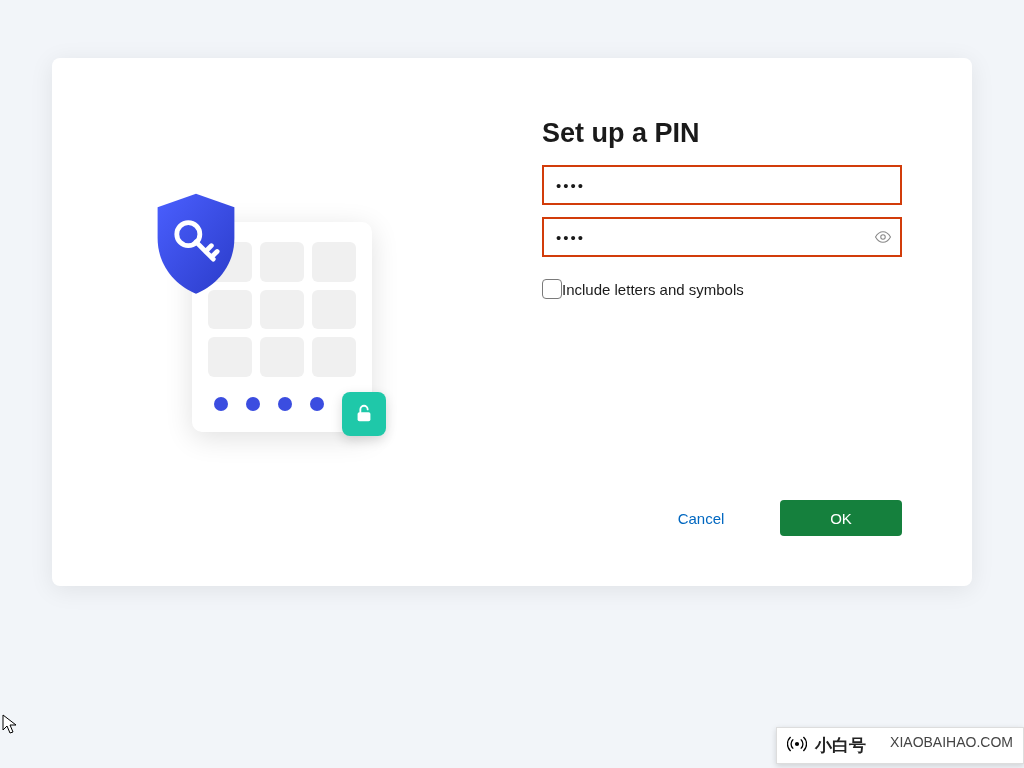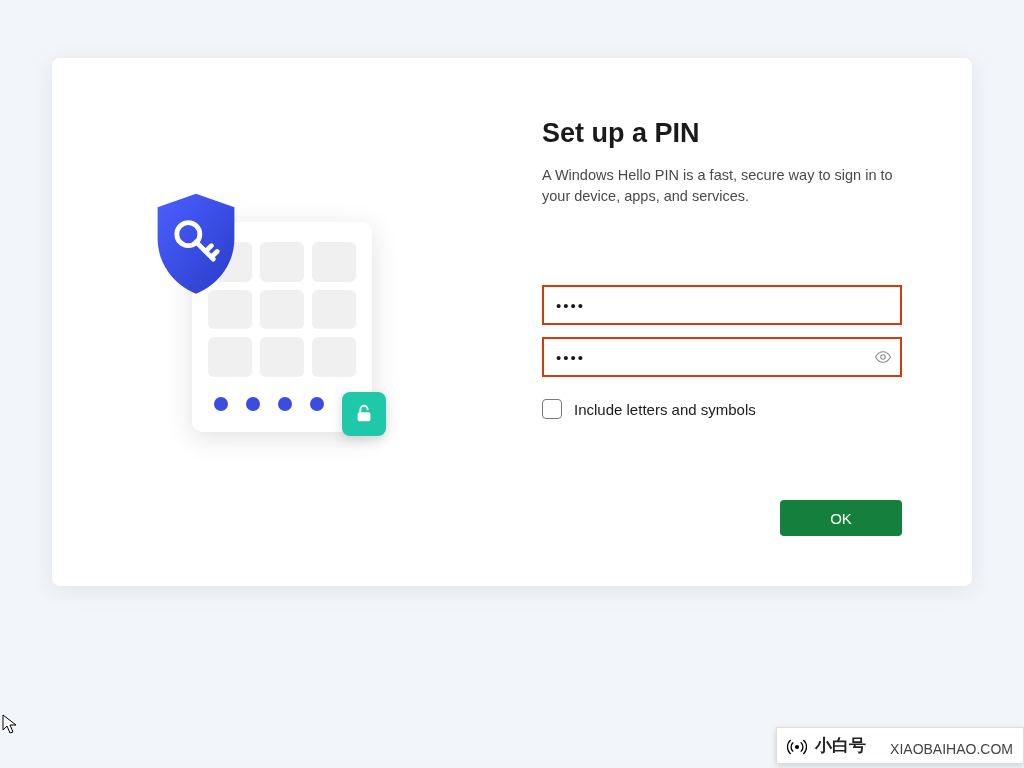--- a/index.html
+++ b/index.html
@@ -69,21 +69,20 @@
       right: 10px;
       top: 50%;
       transform: translateY(-50%);
       width: 18px; height: 18px;
       cursor: pointer;
       color: #888;
     }
     .checkbox-row {
       display: flex;
       align-items: center;
-      gap: 12px;
     }
     .checkbox {
       width: 20px; height: 20px;
       border: 1.5px solid #7a7a7a;
       border-radius: 4px;
       background: #fff;
       cursor: pointer;
     }
     .checkbox-label {
       font-size: 15px;
@@ -171,21 +170,21 @@
       position: absolute;
       right: 0;
       bottom: 4px;
       background: #fff;
       border: 1px solid #ddd;
       padding: 6px 10px;
       font-size: 17px;
       font-weight: 600;
       color: #222;
       display: flex;
-      align-items: flex-end;
+      align-items: flex-start;
       gap: 8px;
       box-shadow: 0 2px 6px rgba(0,0,0,0.15);
     }
     .watermark-tag .sub { font-weight: 400; font-size: 14px; color: #444; margin-left: 16px;}
     .wm-icon { width: 20px; height: 20px; }
     .cursor {
       position: absolute;
       left: 2px;
       bottom: 34px;
       width: 16px; height: 20px;
@@ -231,38 +230,38 @@
         </defs>
         <path d="M50 4 L90 18 V50 C90 80 70 100 50 108 C30 100 10 80 10 50 V18 Z" fill="url(#sg)"></path>
         <circle cx="42" cy="46" r="12" fill="none" stroke="#fff" stroke-width="5"></circle>
         <path d="M50 54 L68 72 M60 64 l6 -6 M66 70 l6 -6" stroke="#fff" stroke-width="5" stroke-linecap="round"></path>
       </svg>
     </div>
   </div>
 
   <div class="right-pane">
     <h1 class="title">Set up a PIN</h1>
-    <p class="subtitle">A Windows Hello PIN is a fast, secure way to sign in to your device, apps, and services.</p>
 
     <input type="password" class="pin-input" value="••••" style="">
 
     <div class="pin-input-wrap">
       <input type="password" class="pin-input" value="••••" style="">
       <svg class="reveal-icon" viewBox="0 0 24 24">
         <path d="M12 5 C6 5 2 12 2 12 s4 7 10 7 10-7 10-7 S18 5 12 5z" fill="none" stroke="currentColor" stroke-width="1.4"></path>
         <circle cx="12" cy="12" r="3" fill="none" stroke="currentColor" stroke-width="1.4"></circle>
       </svg>
     </div>
 
     <div class="checkbox-row">
       <div class="checkbox" role="checkbox" aria-checked="false"></div>
       <span class="checkbox-label">Include letters and symbols</span>
     </div>
 
     <div class="button-row">
+      <button class="btn btn-secondary">Cancel</button>
       <button class="btn btn-primary">OK</button>
     </div>
   </div>
 </div>
 
 <svg class="cursor" viewBox="0 0 16 20">
   <path d="M1 1 L1 16 L5 12 L8 19 L11 18 L8 11 L14 11 Z" fill="#fff" stroke="#000" stroke-width="1"></path>
 </svg>
 
 <div class="watermark-tag">

